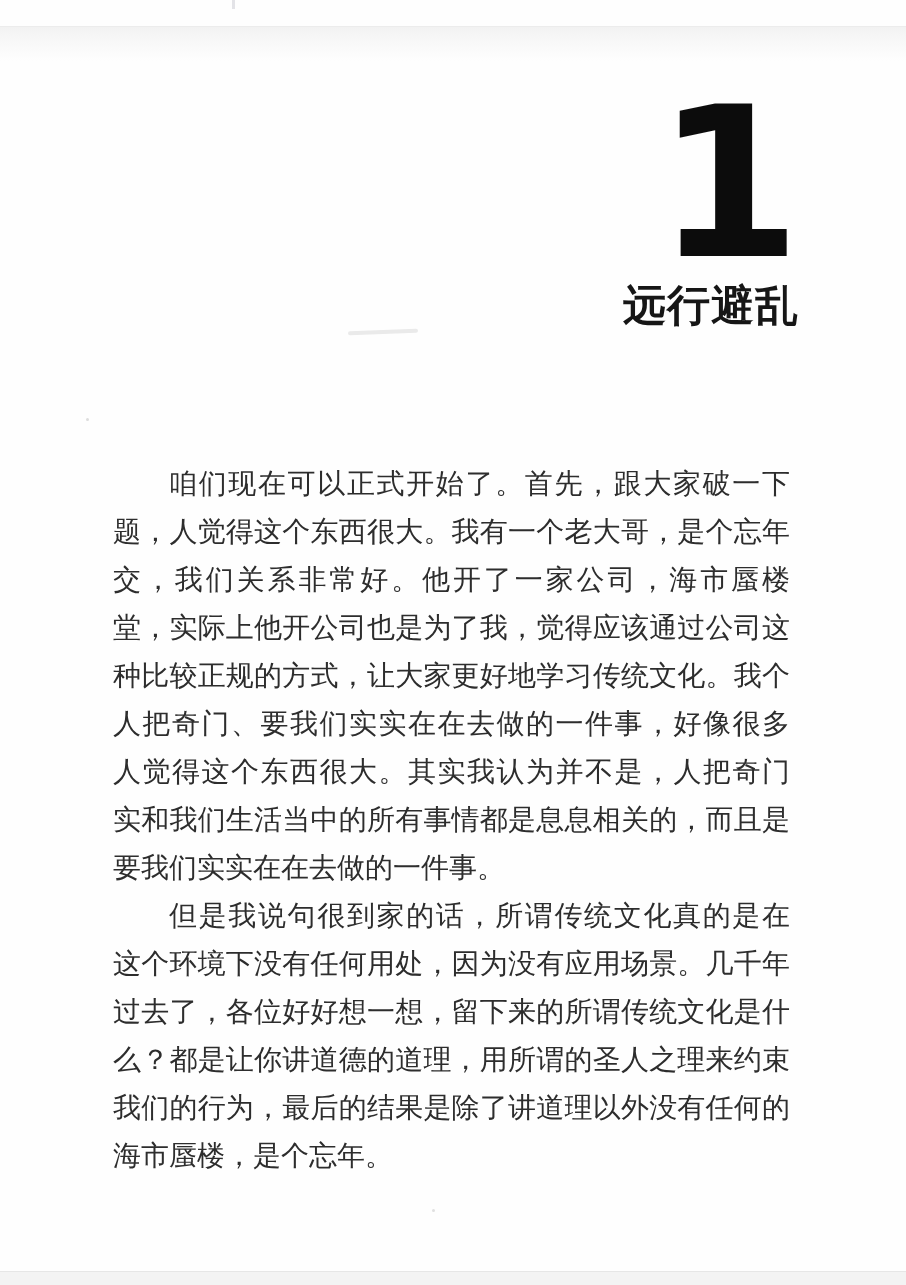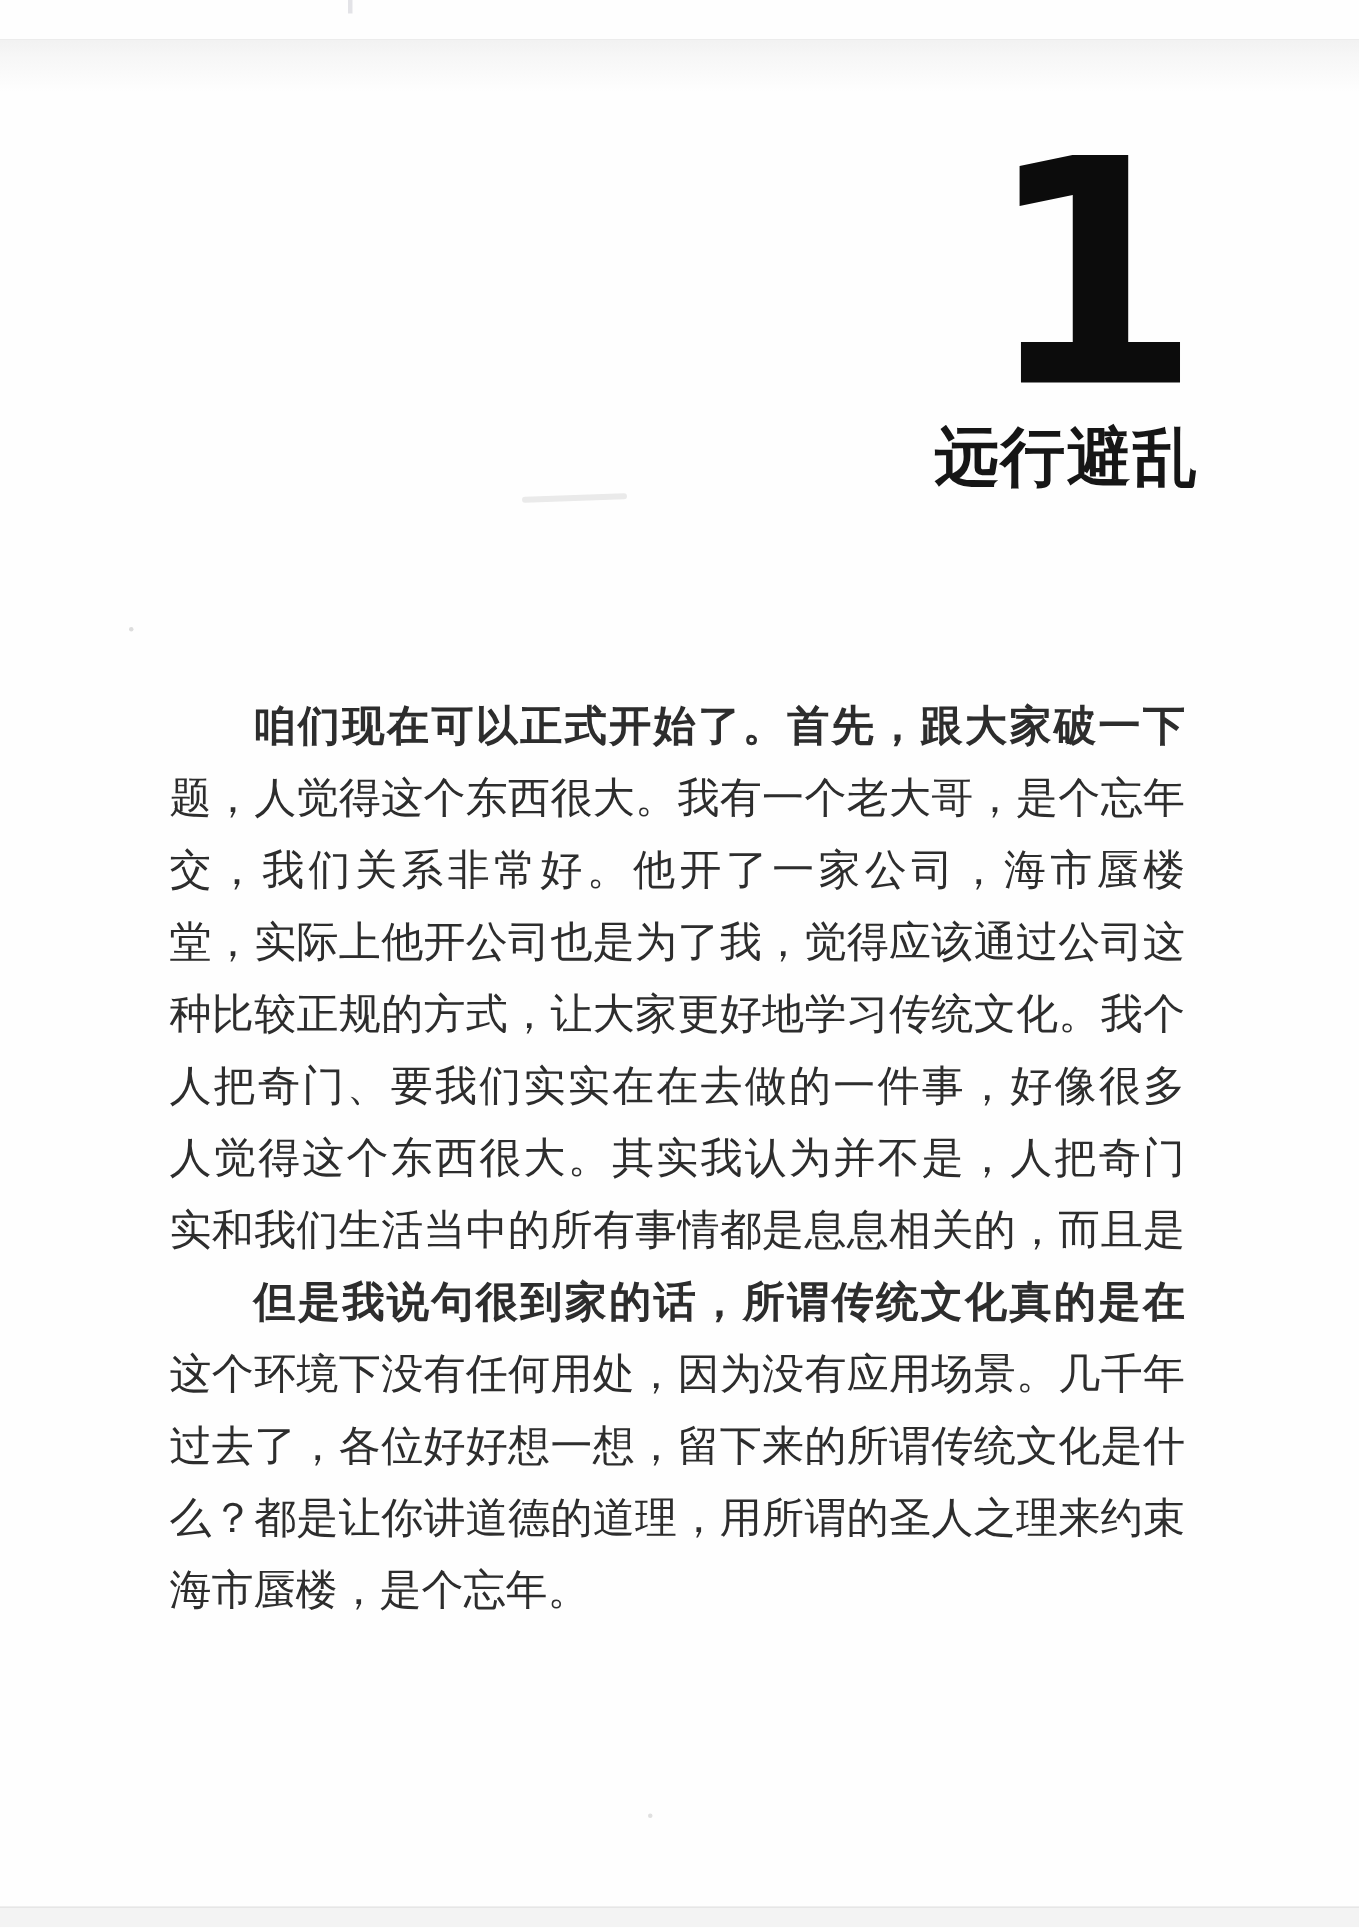--- a/index.html
+++ b/index.html
@@ -98,21 +98,21 @@
     width: 677px;
     font-size: 28px;
     line-height: 48px;
     color: #2d2d2d;
   }
   .para { margin: 0; }
   .line {
     text-align: justify;
     text-align-last: justify;
   }
-  .line.indent { text-indent: 2em; font-weight: bold; }
+  .line.indent { text-indent: 2em; }
   .line.last { text-align-last: left; }
 </style>
 </head>
 <body>
 
 <div class="page">
   <div class="top-band"></div>
   <div class="artifact-line"></div>
   <div class="artifact-smudge"></div>
   <div class="artifact-speck-a"></div>
@@ -125,24 +125,26 @@
   <div class="body-text" id="body-text">
       <div class="para">
         <div class="line indent">咱们现在可以正式开始了。首先，跟大家破一下</div>
         <div class="line">题，人觉得这个东西很大。我有一个老大哥，是个忘年</div>
         <div class="line">交，我们关系非常好。他开了一家公司，海市蜃楼</div>
         <div class="line">堂，实际上他开公司也是为了我，觉得应该通过公司这</div>
         <div class="line">种比较正规的方式，让大家更好地学习传统文化。我个</div>
         <div class="line">人把奇门、要我们实实在在去做的一件事，好像很多</div>
         <div class="line">人觉得这个东西很大。其实我认为并不是，人把奇门</div>
         <div class="line">实和我们生活当中的所有事情都是息息相关的，而且是</div>
+        <div class="line last">要我们实实在在去做的一件事。</div>
       </div>
       <div class="para">
         <div class="line indent">但是我说句很到家的话，所谓传统文化真的是在</div>
         <div class="line">这个环境下没有任何用处，因为没有应用场景。几千年</div>
         <div class="line">过去了，各位好好想一想，留下来的所谓传统文化是什</div>
         <div class="line">么？都是让你讲道德的道理，用所谓的圣人之理来约束</div>
+        <div class="line">我们的行为，最后的结果是除了讲道理以外没有任何的</div>
         <div class="line last">海市蜃楼，是个忘年。</div>
       </div>
     </div>
 
   <div class="bottom-band"></div>
 </div>
 
 </body></html>

